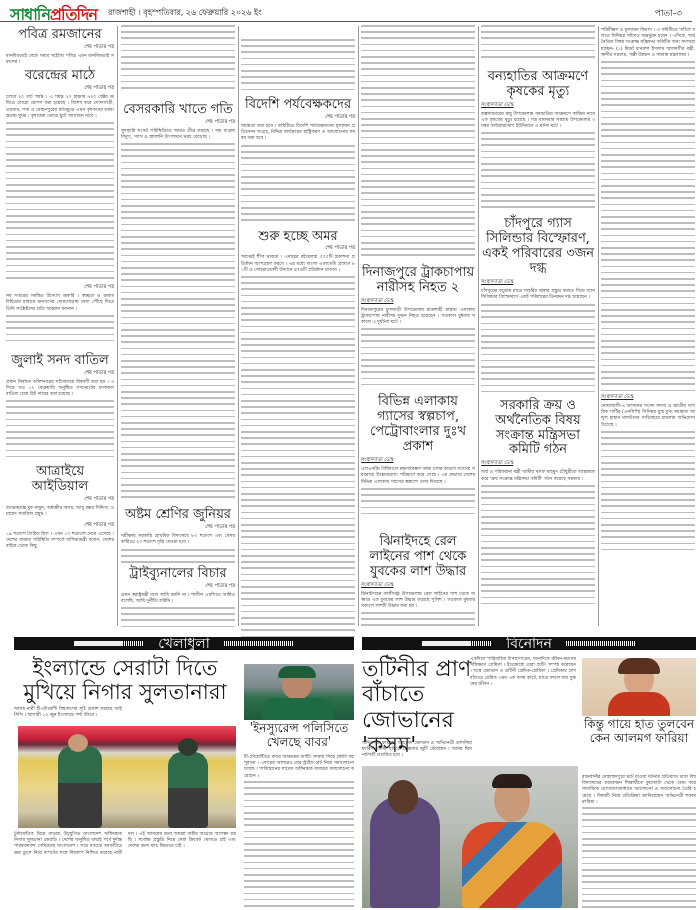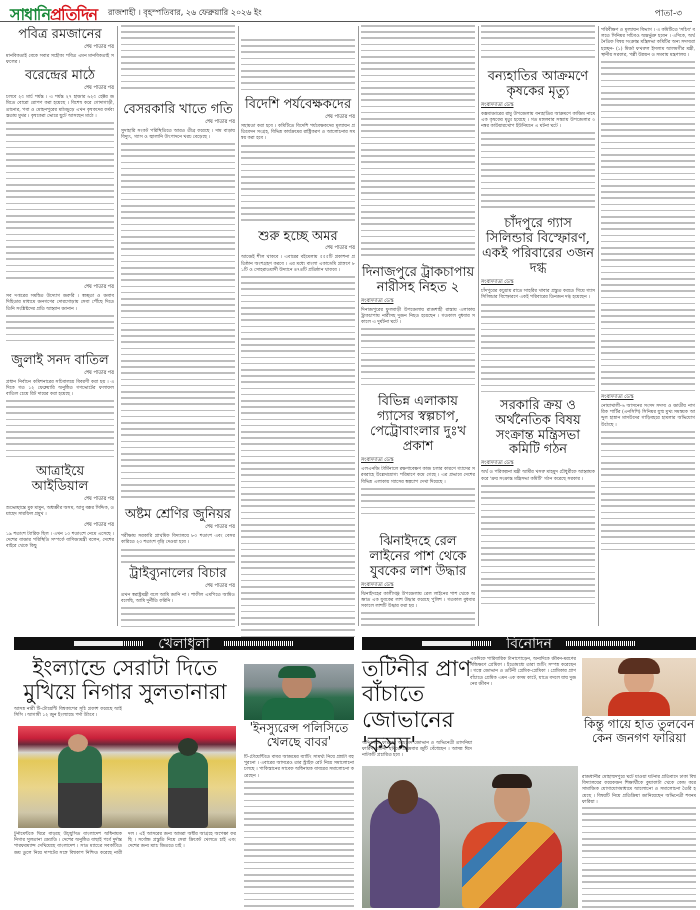--- a/index.html
+++ b/index.html
@@ -180,17 +180,17 @@
   <div class="abs" style="left:100px;top:56px;width:100px;height:86px;border-radius:30px 30px 4px 4px;background:linear-gradient(135deg,#d84a2a 0 25%,#3a7ab0 25% 35%,#e6a23a 35% 55%,#c7382a 55% 75%,#3a7ab0 75%)"></div>
   <div class="abs" style="left:132px;top:12px;width:36px;height:44px;border-radius:50%;background:#c99a7a"></div>
   <div class="abs" style="left:130px;top:8px;width:40px;height:14px;border-radius:14px 14px 4px 4px;background:#2a1e18"></div>
 </div>
 
 <div class="photo" style="left:582px;top:658px;width:114px;height:58px;background:linear-gradient(180deg,#e9d8c4 0%,#dcc4a6 100%)">
   <div class="abs" style="left:42px;top:4px;width:30px;height:34px;border-radius:50%;background:#d8a584"></div>
   <div class="abs" style="left:36px;top:0;width:42px;height:16px;border-radius:20px 20px 4px 4px;background:#5a3020"></div>
   <div class="abs" style="left:26px;top:34px;width:62px;height:24px;border-radius:18px 18px 0 0;background:#c8361f"></div>
 </div>
-<div class="abs bighead" style="left:582px;top:718px;width:114px;font-size:12px;text-align:center">কিন্তু গায়ে হাত তুলবেন কেন জনগণ ফারিয়া</div>
+<div class="abs bighead" style="left:582px;top:718px;width:114px;font-size:12px;text-align:center">কিন্তু গায়ে হাত তুলবেন কেন আলমগ ফারিয়া</div>
 <div class="abs body" style="left:582px;top:774px;width:114px;height:134px;overflow:hidden">
   <div>রাজধানীর মোহাম্মদপুরে ঘটে যাওয়া ঘটনার প্রতিবাদে ঢাকা বিশ্ববিদ্যালয়ের কয়েকজন শিক্ষার্থীকে কুয়াকাটা থেকে কেন্দ্র করে সামাজিক যোগাযোগমাধ্যমে আলোচনা ও সমালোচনা তৈরি হয়েছে । বিষয়টি নিয়ে প্রতিক্রিয়া জানিয়েছেন অভিনেত্রী শবনম ফারিয়া ।</div>
   <div style="height:110px;margin-top:2px;background:repeating-linear-gradient(180deg,#888 0 1.6px,#fff 1.6px 6.2px);opacity:.55"></div>
 </div>
 
 </body></html>

